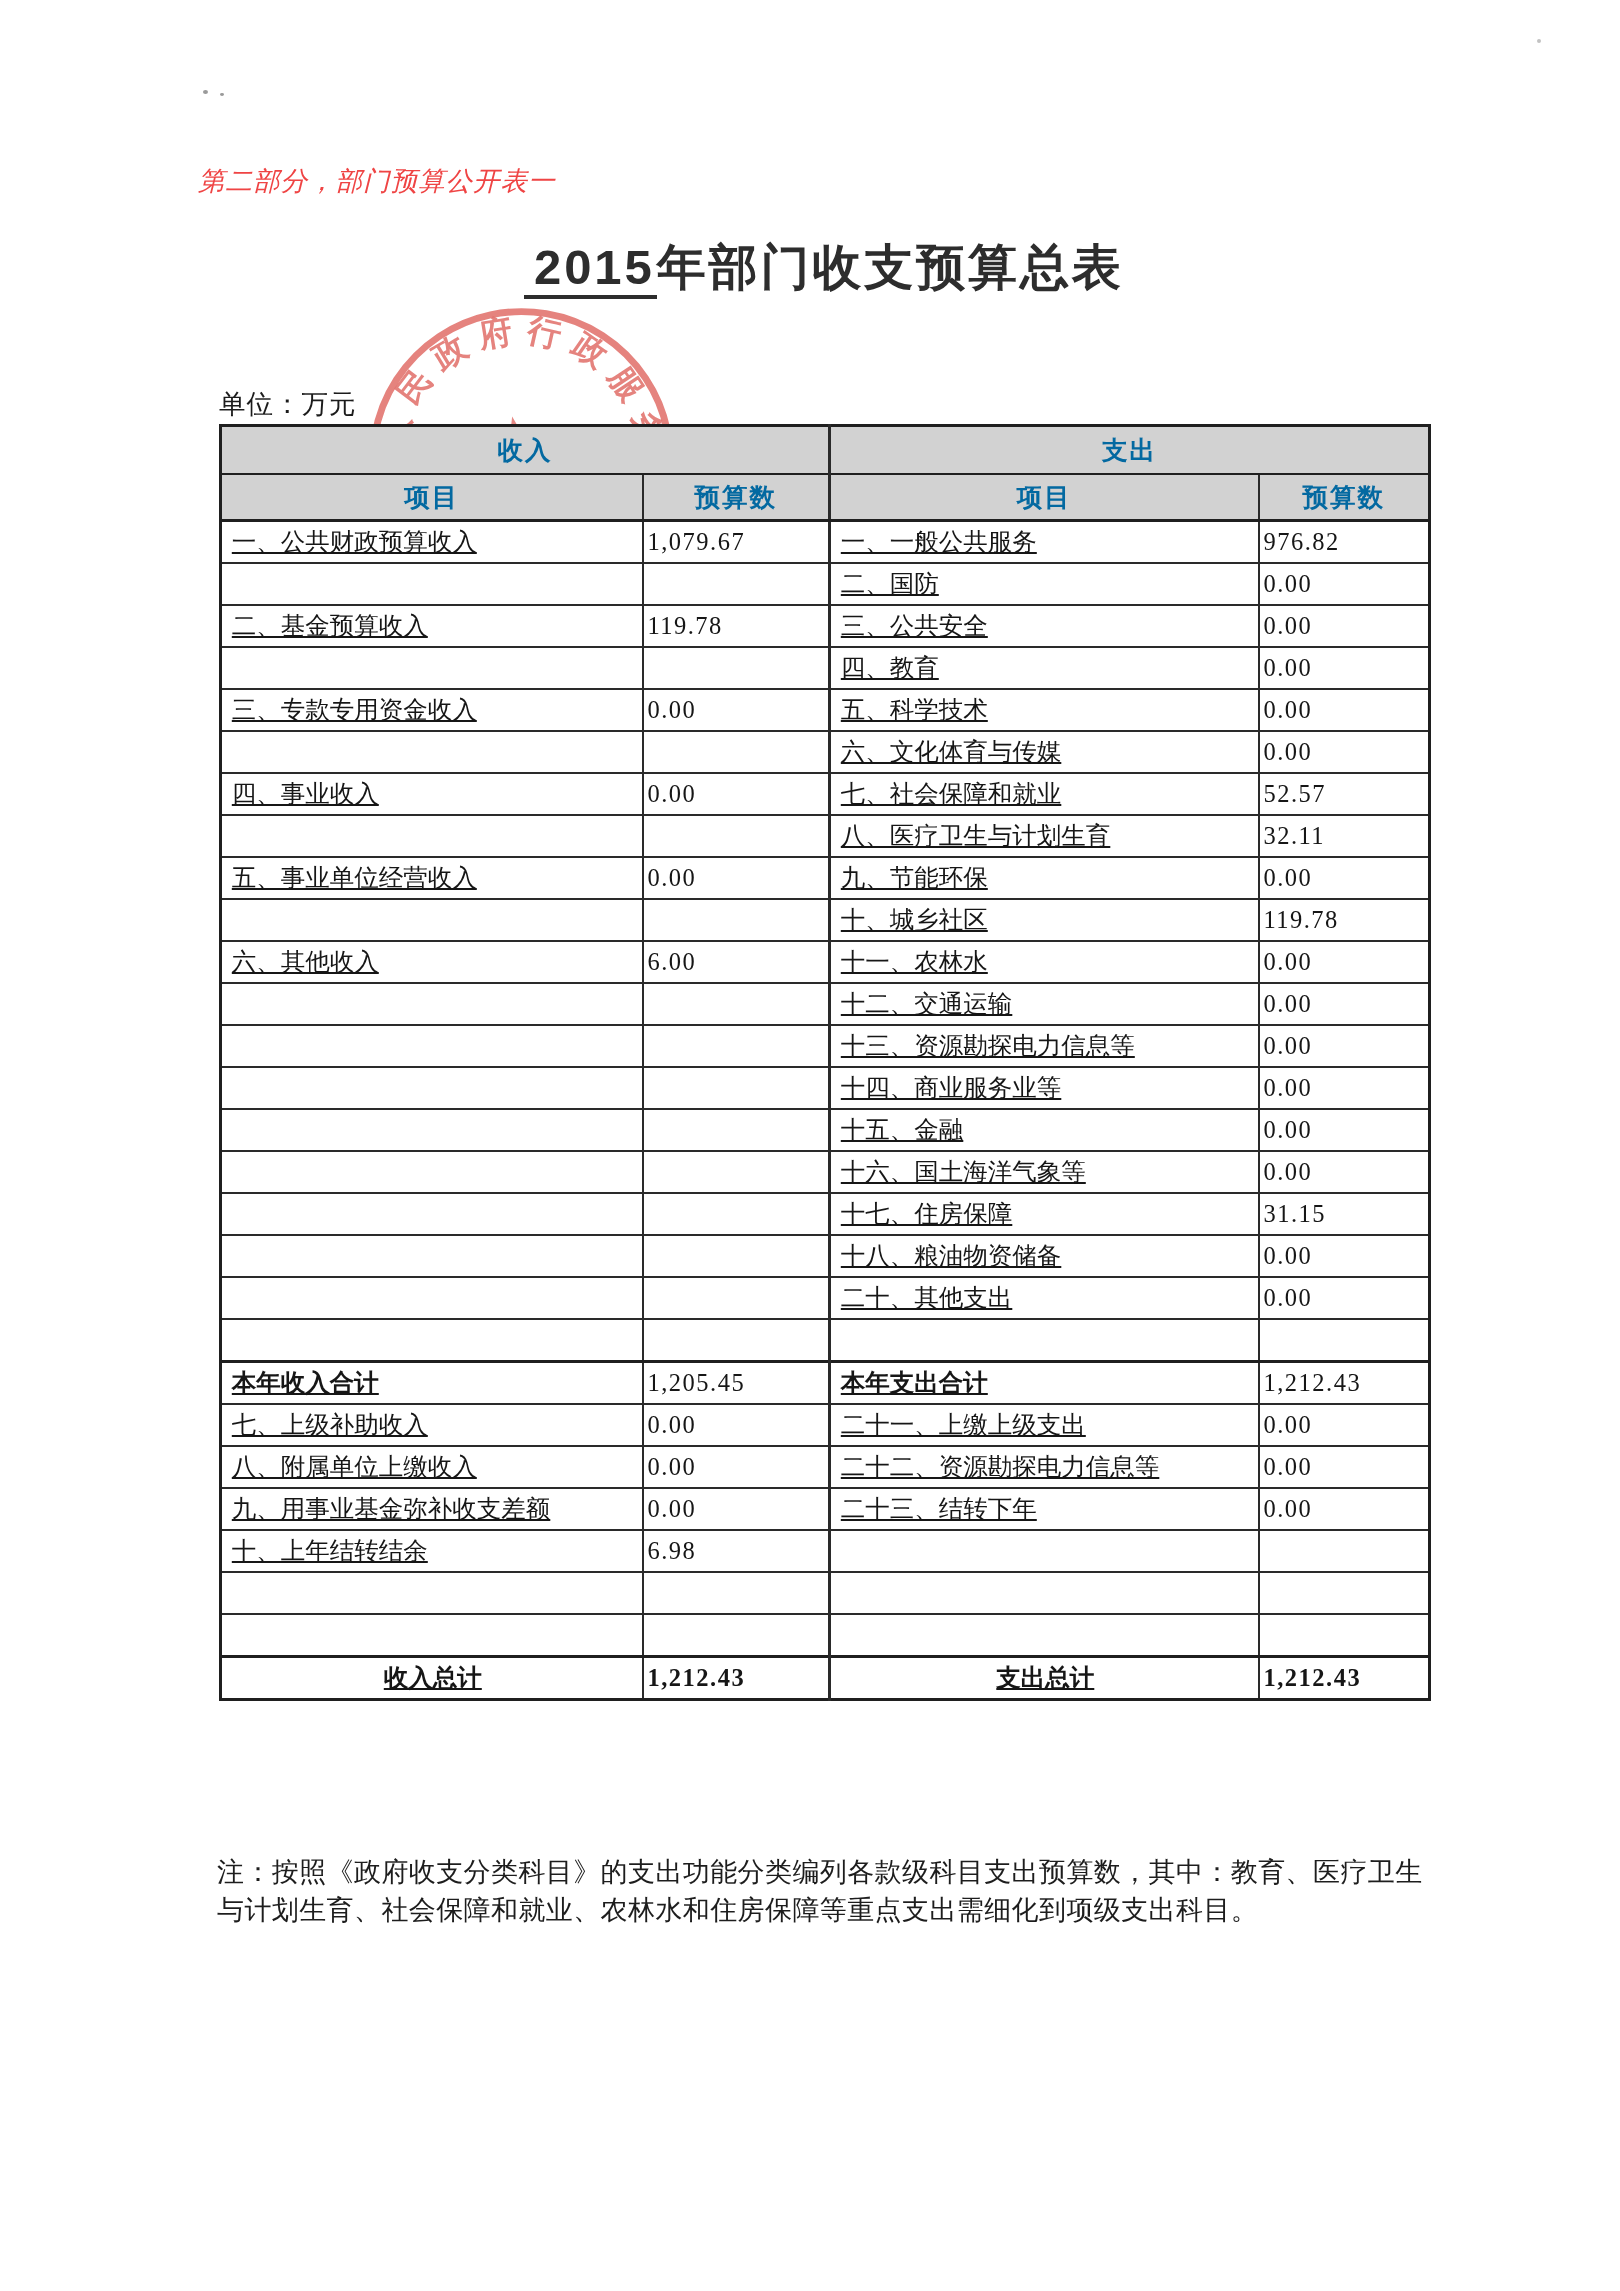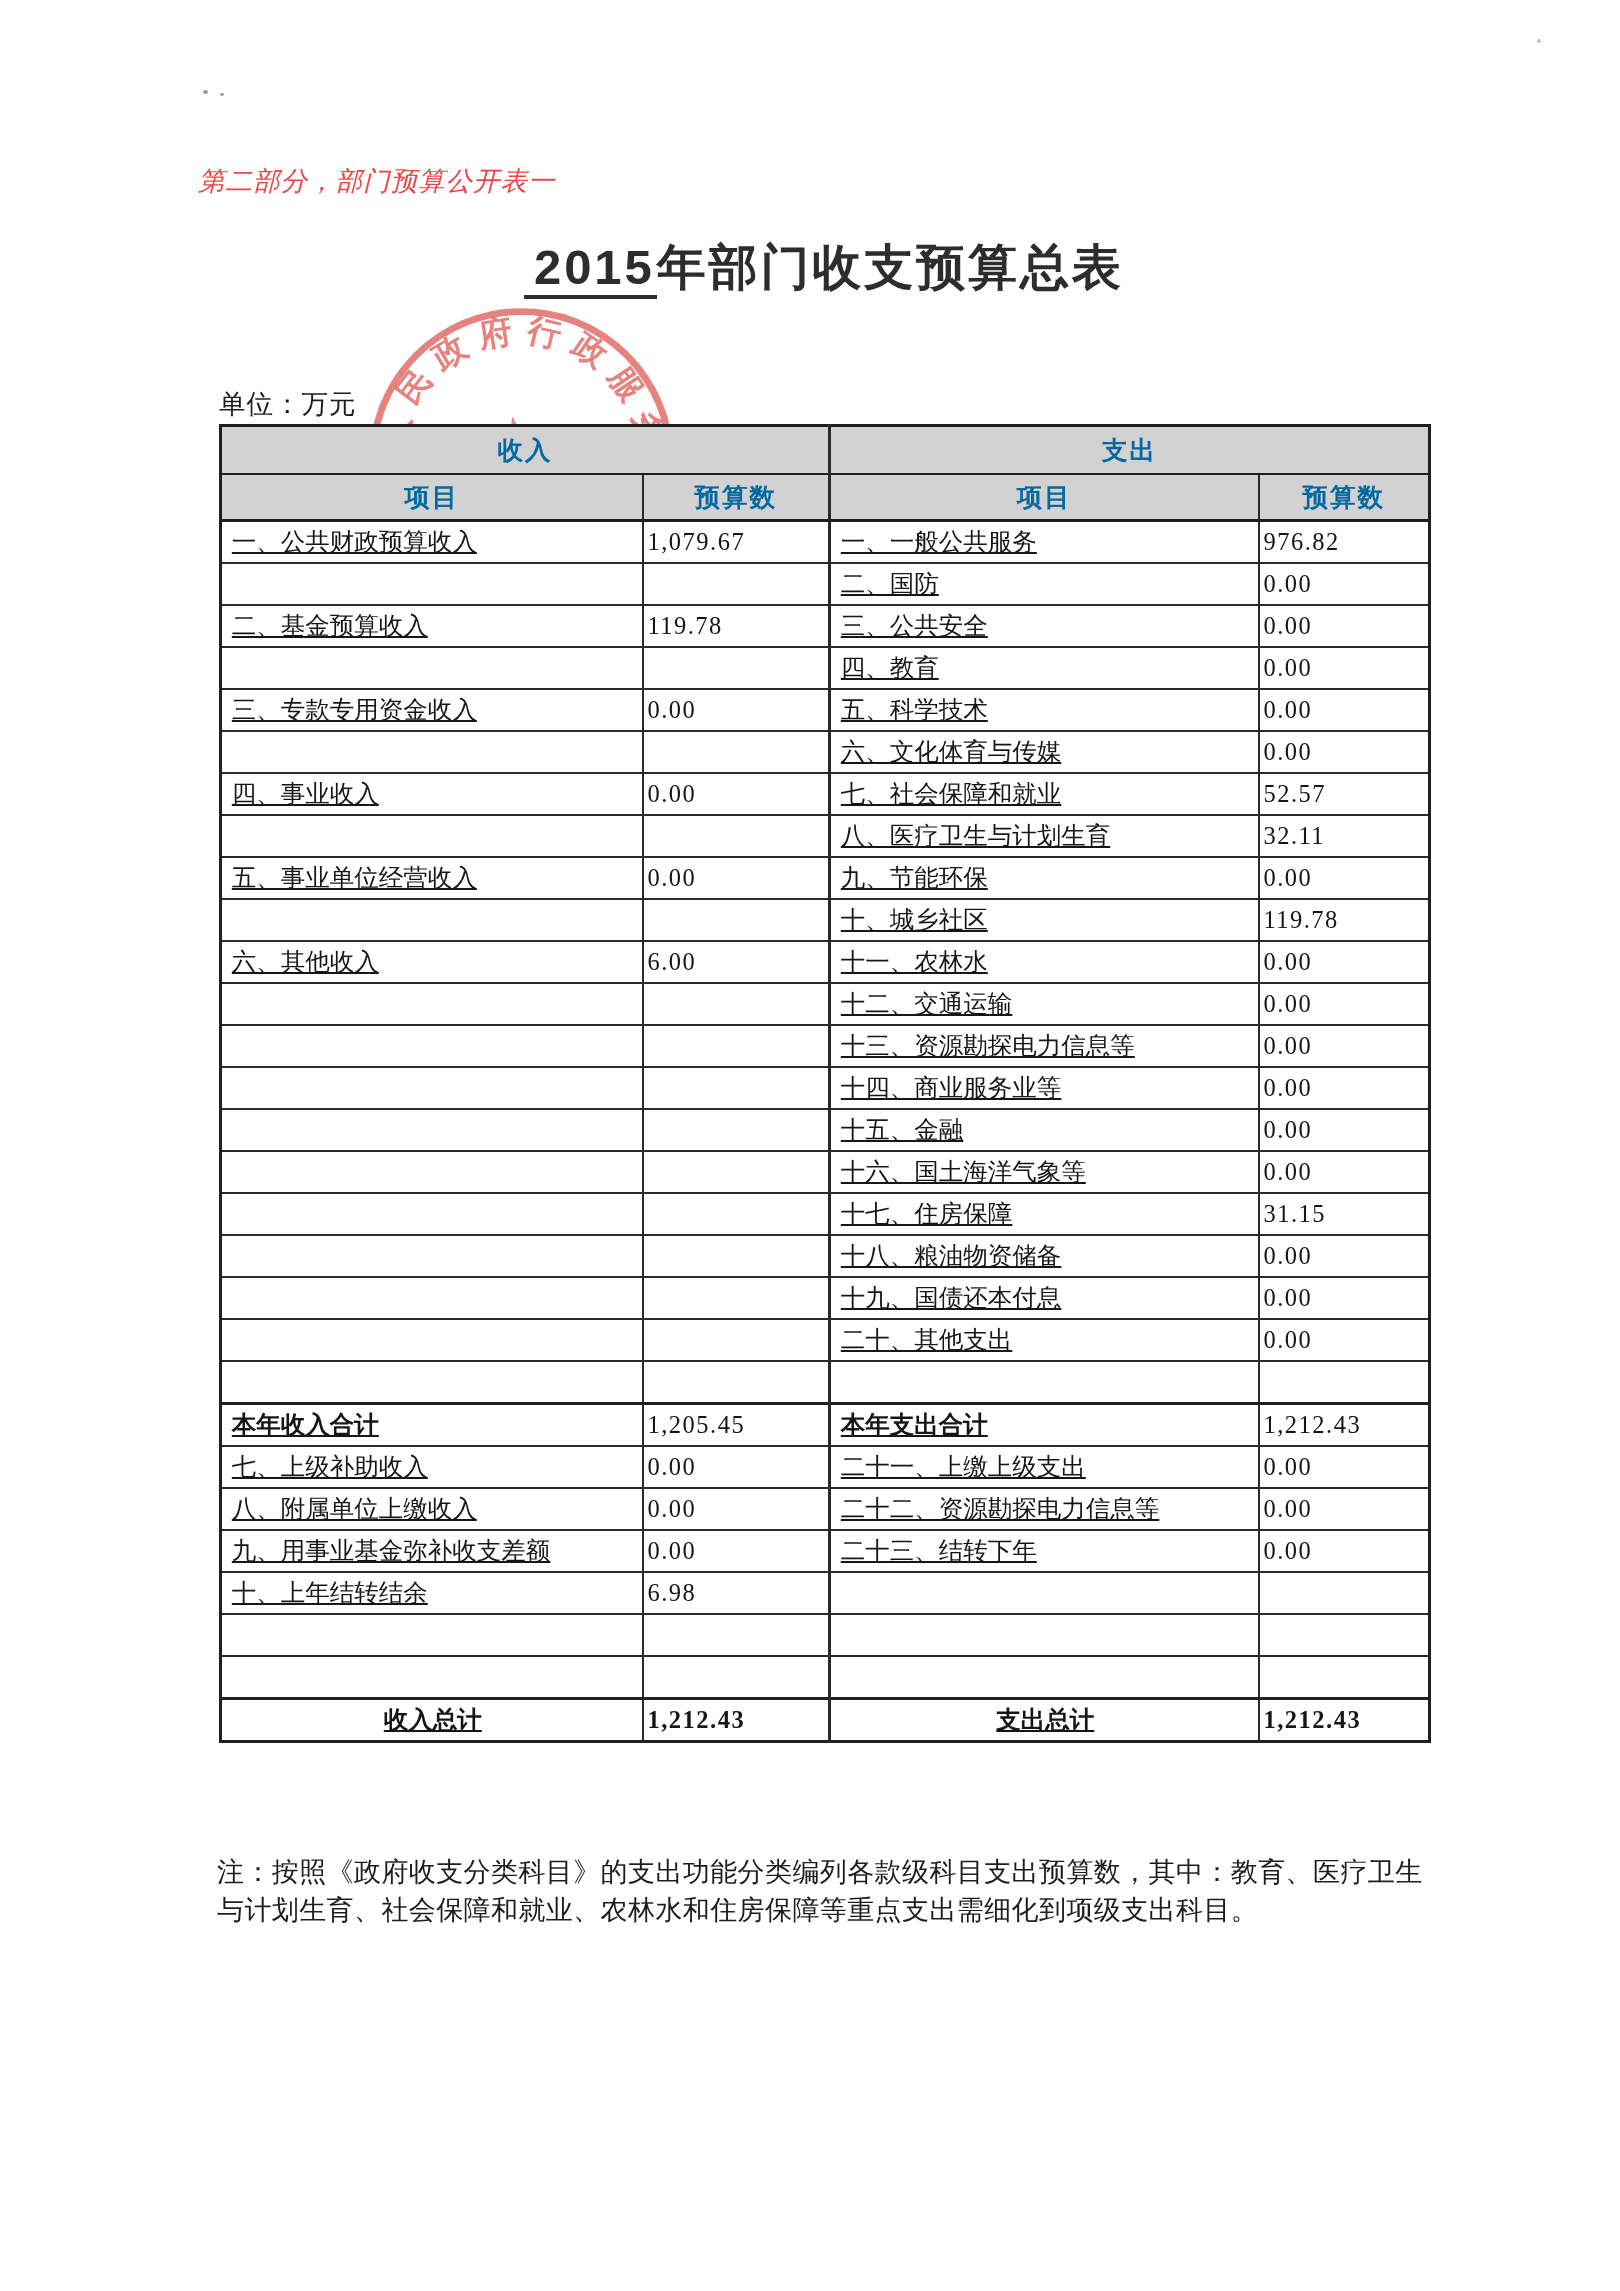--- a/index.html
+++ b/index.html
@@ -232,26 +232,20 @@
       </tr>
       <tr>
         <td class="item"></td>
         <td class="value sec-divider"></td>
         <td class="item">十八、粮油物资储备</td>
         <td class="value">0.00</td>
       </tr>
       <tr>
         <td class="item"></td>
         <td class="value sec-divider"></td>
-        <td class="item">十九、国债还本付息</td>
-        <td class="value">0.00</td>
-      </tr>
-      <tr>
-        <td class="item"></td>
-        <td class="value sec-divider"></td>
         <td class="item">二十、其他支出</td>
         <td class="value">0.00</td>
       </tr>
       <tr>
         <td class="item"></td>
         <td class="value sec-divider"></td>
         <td class="item"></td>
         <td class="value"></td>
       </tr>
       <tr class="thick-top">

